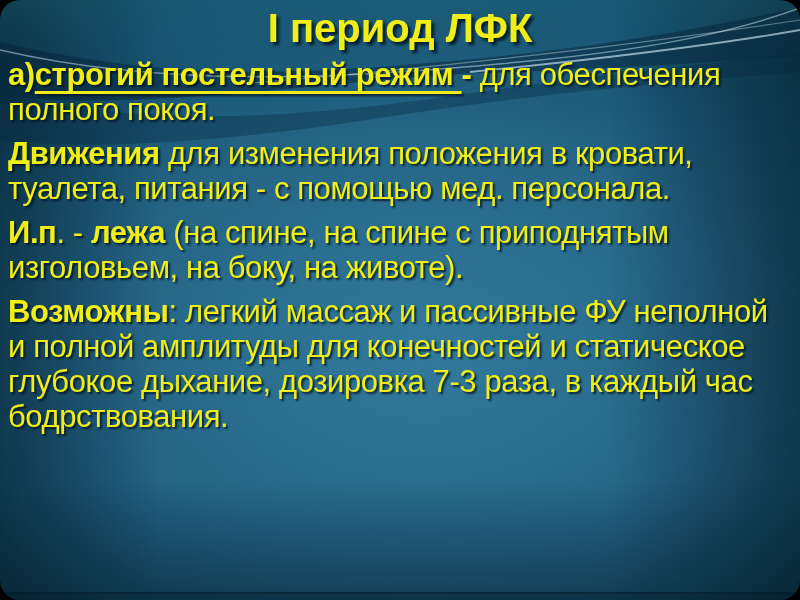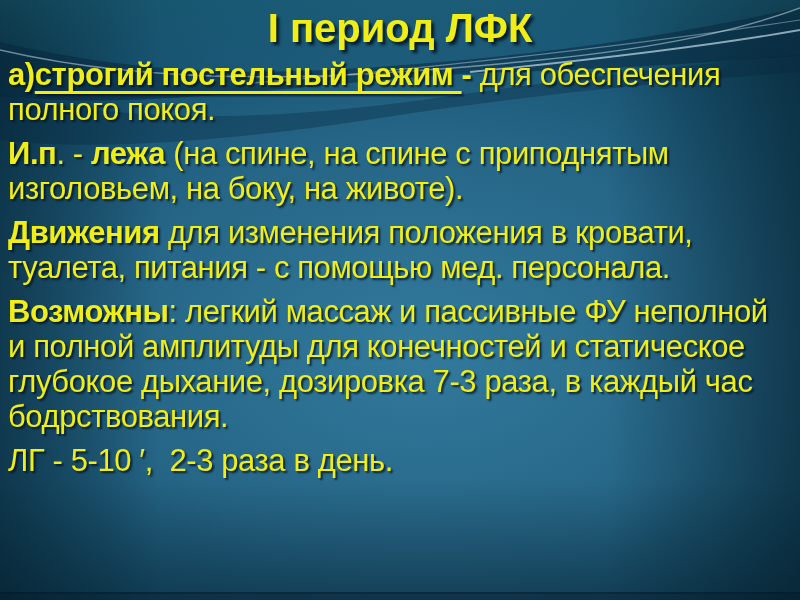--- a/index.html
+++ b/index.html
@@ -5,20 +5,21 @@
   html,body{margin:0;padding:0;background:#000;}
   .slide{
     position:relative;
     width:800px;height:600px;
     overflow:hidden;
     font-family:"Liberation Sans","DejaVu Sans",sans-serif;
     background:
       linear-gradient(to bottom, rgba(45,130,150,0.22) 0%, rgba(45,130,150,0) 12%, rgba(4,26,38,0) 80%, rgba(4,26,38,0.45) 100%),
       linear-gradient(to right, rgba(4,26,38,0.5) 0%, rgba(4,26,38,0) 20%, rgba(4,26,38,0) 76%, rgba(4,26,38,0.55) 100%),
       radial-gradient(ellipse 100% 90% at 53% 58%, var(--bg-center,#327a9c) 0%, #266687 38%, var(--bg-mid,#175371) 62%, #0d4158 83%, var(--bg-edge,#0a384c) 100%);
+    border-radius: 20px;
   }
   .bg-waves{position:absolute;left:0;top:0;width:800px;height:600px;pointer-events:none;}
   .title{
     position:relative;
     margin:0;
     padding-top:5px;
     height:50px;
     text-align:center;
     font-size:40px;
     line-height:46px;
@@ -60,19 +61,18 @@
     <path d="M240,84 C460,66 640,44 800,20" style="fill:none;stroke:var(--wave-line,#cfeaf2);stroke-opacity:0.4;stroke-width:1.2"></path>
     <path d="M470,72 C610,58 720,44 800,30" style="fill:none;stroke:var(--wave-line,#cfeaf2);stroke-opacity:0.65;stroke-width:1.8"></path>
     <path d="M0,593 L800,593" style="fill:none;stroke:#041624;stroke-opacity:0.55;stroke-width:2"></path>
     <rect x="0" y="594" width="800" height="6" style="fill:#041624;fill-opacity:0.28"></rect>
   </svg>
 
   <h1 class="title">I период ЛФК</h1>
 
   <div class="body">
       <p class="para"><span class="seg-bold">а)</span><span class="seg-bold seg-underline">строгий постельный режим </span><span class="seg-bold">- </span><span>для обеспечения полного покоя.</span></p>
+      <p class="para"><span class="seg-bold">Движения</span><span> для изменения положения в кровати, туалета, питания - с помощью мед. персонала.</span></p>
       <p class="para"><span class="seg-bold">И.п</span><span>. - </span><span class="seg-bold">лежа</span><span> (на спине, на спине с приподнятым изголовьем, на боку, на животе).</span></p>
-      <p class="para"><span class="seg-bold">Движения</span><span> для изменения положения в кровати, туалета, питания - с помощью мед. персонала.</span></p>
       <p class="para"><span class="seg-bold">Возможны</span><span>: легкий массаж и пассивные ФУ неполной и полной амплитуды для конечностей и статическое глубокое дыхание, дозировка 7-3 раза, в каждый час бодрствования.</span></p>
-      <p class="para"><span>ЛГ - 5-10 ′,  2-3 раза в день.</span></p>
     </div>
 
 </div>
 
 </body></html>

